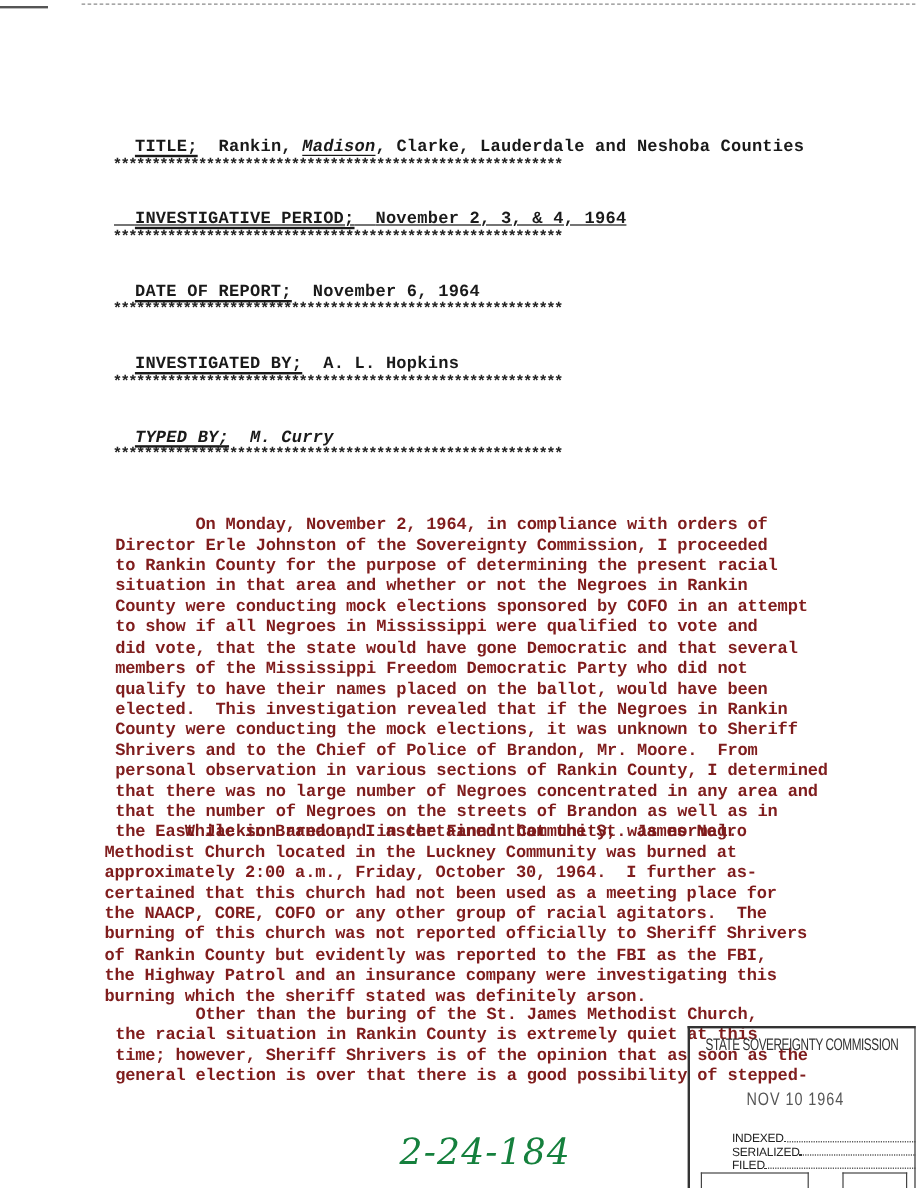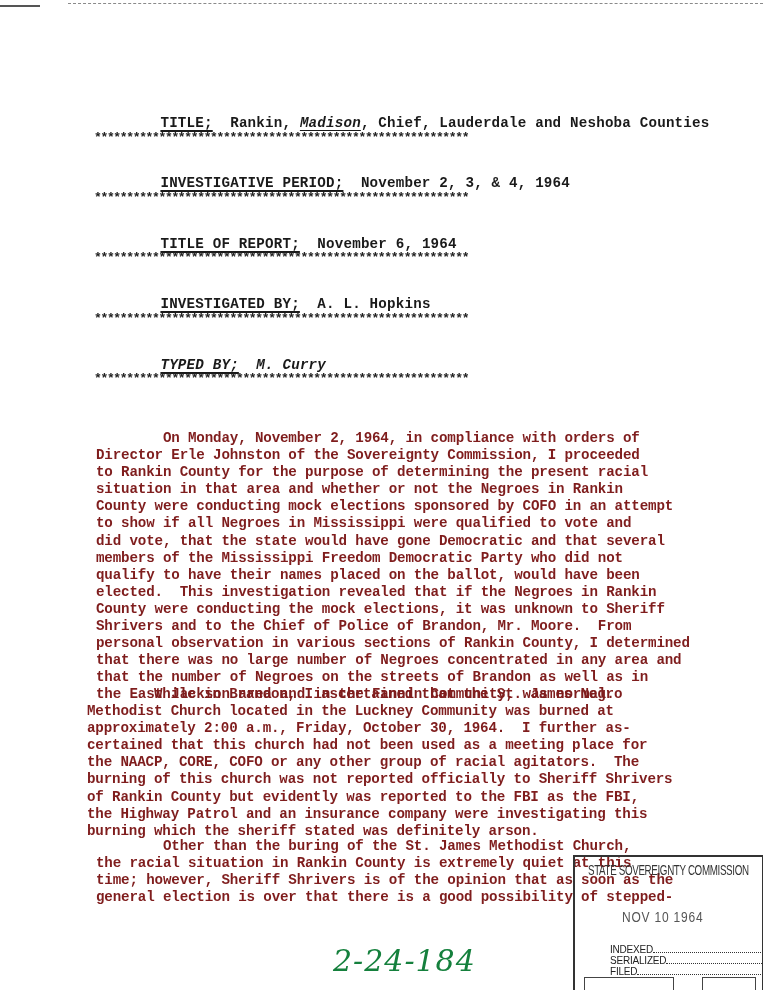--- a/index.html
+++ b/index.html
@@ -36,21 +36,20 @@
       left: 95px;
       font-size: 14.2px;
       font-weight: bold;
       letter-spacing: 0.2px;
       white-space: pre;
     }
     .label {
       text-decoration: underline;
       text-decoration-thickness: 2px;
       text-underline-offset: 3px;
-      margin-left: 48px;
     }
     .value-underlined {
       text-decoration: underline;
       text-underline-offset: 3px;
       text-decoration-thickness: 1px;
       font-style: italic;
     }
     .stars {
       position: absolute;
       left: 94px;
@@ -143,31 +142,31 @@
       white-space: nowrap;
     }
   </style>
 </head>
 <body>
 
 <div class="top-rule-short"></div>
 <div class="top-rule"></div>
 
 <div class="header-line" style="top:99px;">
-  <span class="label">TITLE;</span>  <span>Rankin, </span><span class="value-underlined">Madison</span><span>, Chief, Lauderdale and Neshoba Counties</span>
+  <span class="label">TITLE;</span>  <span>Rankin, </span><span class="value-underlined">Madison</span><span>, Clarke, Lauderdale and Neshoba Counties</span>
 </div>
 <div class="stars" style="top:130px;">**********************************************************</div>
 
-<div class="header-line" style="top:159px;">
+<div class="header-line" style="top:159px;text-decoration:underline;">
   <span class="label">INVESTIGATIVE PERIOD;</span>  <span>November 2, 3, &amp; 4, 1964</span>
 </div>
 <div class="stars" style="top:190px;">**********************************************************</div>
 
 <div class="header-line" style="top:220px;">
-  <span class="label">TITLE OF REPORT;</span>  <span>November 6, 1964</span>
+  <span class="label">DATE OF REPORT;</span>  <span>November 6, 1964</span>
 </div>
 <div class="stars" style="top:250px;">**********************************************************</div>
 
 <div class="header-line" style="top:280px;">
   <span class="label">INVESTIGATED BY;</span>  <span>A. L. Hopkins</span>
 </div>
 <div class="stars" style="top:311px;">**********************************************************</div>
 
 <div class="header-line" style="top:341px;font-style:italic;">
   <span class="label">TYPED BY;</span>  <span>M. Curry</span>

